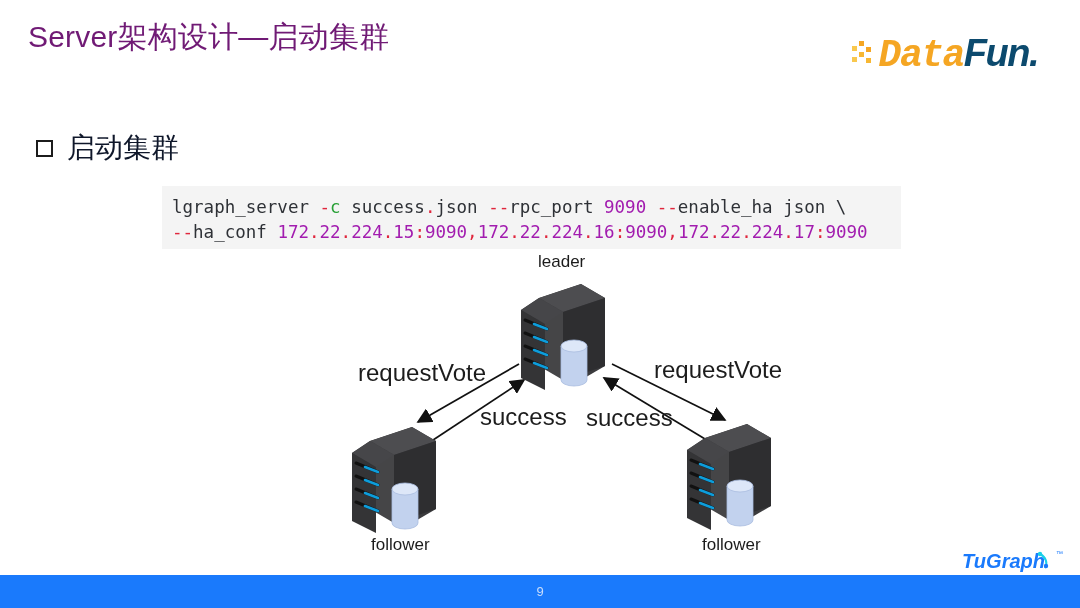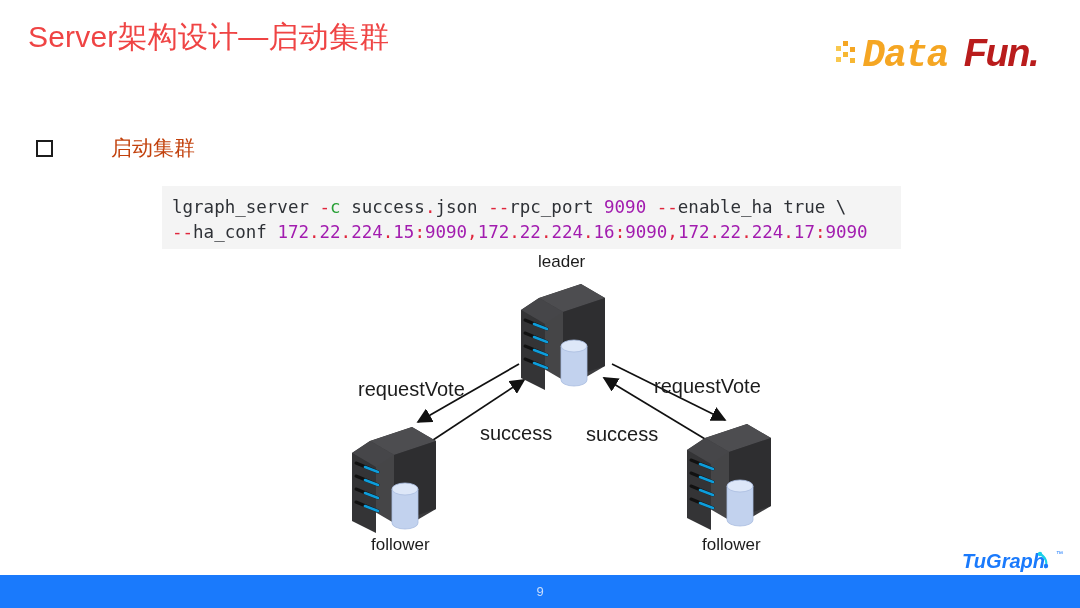--- a/index.html
+++ b/index.html
@@ -18,21 +18,21 @@
     overflow: hidden;
   }
 
   
   .slide-title {
     position: absolute;
     left: 28px;
     top: 14px;
     font-size: 30px;
     line-height: 46px;
-    color: #ef4444;
+    color: #701a75;
     font-weight: 400;
     letter-spacing: 0.2px;
     white-space: nowrap;
   }
 
   
   .datafun-logo {
     position: absolute;
     right: 42px;
     top: 33px;
@@ -60,42 +60,41 @@
   .df-dots i:nth-child(5) { left: 14px; top: 6px;  background:#f5a623; }
   .df-dots i:nth-child(6) { left: 14px; top: 17px; background:#f7b733; }
   .df-word {
     font-size: 38px;
     font-weight: bold;
     font-style: italic;
     letter-spacing: -1.5px;
     line-height: 38px;
   }
   .df-word .a { color: #f5a623; font-family: Liberation Mono, monospace; }
-  .df-word .b { color: #b91c1c; margin-left: 16px; }
+  .df-word .b { color: #0c4a6e; }
 
   
   .bullet-row {
     position: absolute;
     left: 36px;
     top: 136px;
     display: flex;
     align-items: center;
   }
   .bullet-square {
     width: 13px;
     height: 13px;
     border: 2px solid #1c1c1c;
     margin-right: 14px;
     flex: 0 0 auto;
   }
   .bullet-text {
-    font-size: 21px;
-    color: #c2410c;
+    font-size: 28px;
+    color: #0f172a;
     line-height: 24px;
-    margin-left: 44px;
   }
 
   
   .code-block {
     position: absolute;
     left: 162px;
     top: 186px;
     width: 739px;
     height: 63px;
     background: #f4f4f4;
@@ -121,25 +120,24 @@
   }
   .node-label {
     position: absolute;
     font-size: 17px;
     color: #1c1c1c;
     line-height: 24px;
     white-space: nowrap;
   }
   .edge-label {
     position: absolute;
-    font-size: 20px;
+    font-size: 24px;
     color: #1c1c1c;
     line-height: 23px;
     white-space: nowrap;
-    margin-top: 17px;
   }
   .lbl-leader    { left: 538px; top: 2px; }
   .lbl-follow-l  { left: 371px; top: 285px; }
   .lbl-follow-r  { left: 702px; top: 285px; }
   .lbl-rv-left   { left: 358px; top: 113px; }
   .lbl-rv-right  { left: 654px; top: 110px; }
   .lbl-succ-left { left: 480px; top: 157px; }
   .lbl-succ-right{ left: 586px; top: 158px; }
 
   .server {
@@ -201,21 +199,21 @@
         <i></i>
     </span>
     <span class="df-word"><span class="a">Data</span><span class="b">Fun.</span></span>
   </div>
 
   <div class="bullet-row">
     <span class="bullet-square"></span>
     <span class="bullet-text">启动集群</span>
   </div>
 
-  <div class="code-block"><span id="code-line-1"><span>lgraph_server </span><span class="tok-red">-</span><span class="tok-green">c</span><span> success</span><span class="tok-red">.</span><span>json </span><span class="tok-red">--</span><span>rpc_port </span><span class="tok-blue">9090</span><span> </span><span class="tok-red">--</span><span>enable_ha true \</span></span>
+  <div class="code-block"><span id="code-line-1"><span>lgraph_server </span><span class="tok-red">-</span><span class="tok-green">c</span><span> success</span><span class="tok-red">.</span><span>json </span><span class="tok-red">--</span><span>rpc_port </span><span class="tok-blue">9090</span><span> </span><span class="tok-red">--</span><span>enable_ha json \</span></span>
 <span id="code-line-2"><span class="tok-red">--</span><span>ha_conf </span><span class="tok-blue">172</span><span class="tok-red">.</span><span class="tok-blue">22</span><span class="tok-red">.</span><span class="tok-blue">224</span><span class="tok-red">.</span><span class="tok-blue">15</span><span class="tok-red">:</span><span class="tok-blue">9090</span><span class="tok-red">,</span><span class="tok-blue">172</span><span class="tok-red">.</span><span class="tok-blue">22</span><span class="tok-red">.</span><span class="tok-blue">224</span><span class="tok-red">.</span><span class="tok-blue">16</span><span class="tok-red">:</span><span class="tok-blue">9090</span><span class="tok-red">,</span><span class="tok-blue">172</span><span class="tok-red">.</span><span class="tok-blue">22</span><span class="tok-red">.</span><span class="tok-blue">224</span><span class="tok-red">.</span><span class="tok-blue">17</span><span class="tok-red">:</span><span class="tok-blue">9090</span></span></div>
 
   <div class="diagram">
 
     <svg class="edges" viewBox="0 0 1080 320">
       <defs>
         <marker id="ah" markerWidth="9" markerHeight="9" refX="8" refY="4.5" orient="auto">
           <path d="M0,0 L9,4.5 L0,9 Z" fill="#111"></path>
         </marker>
       </defs>

